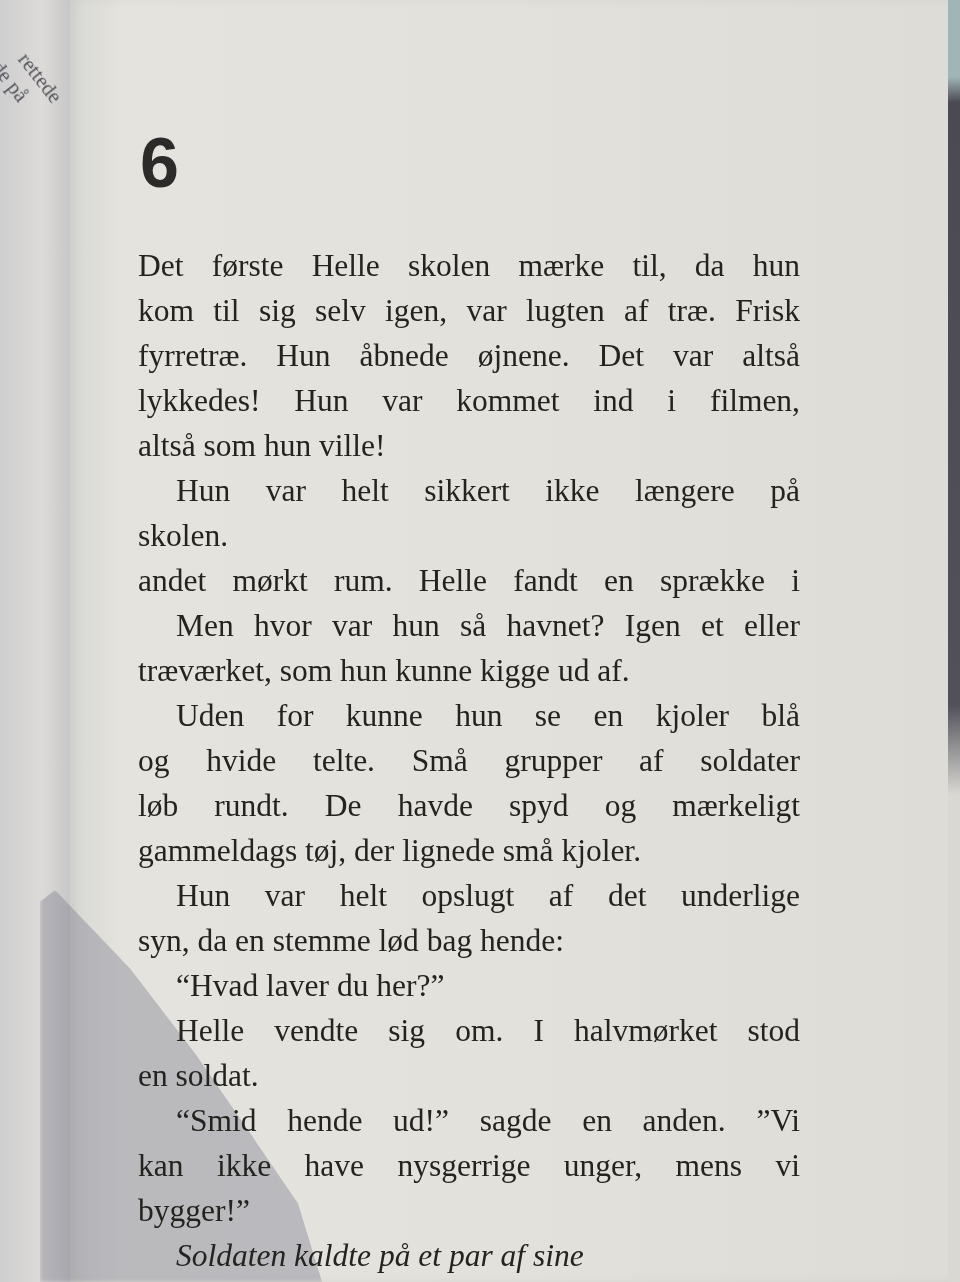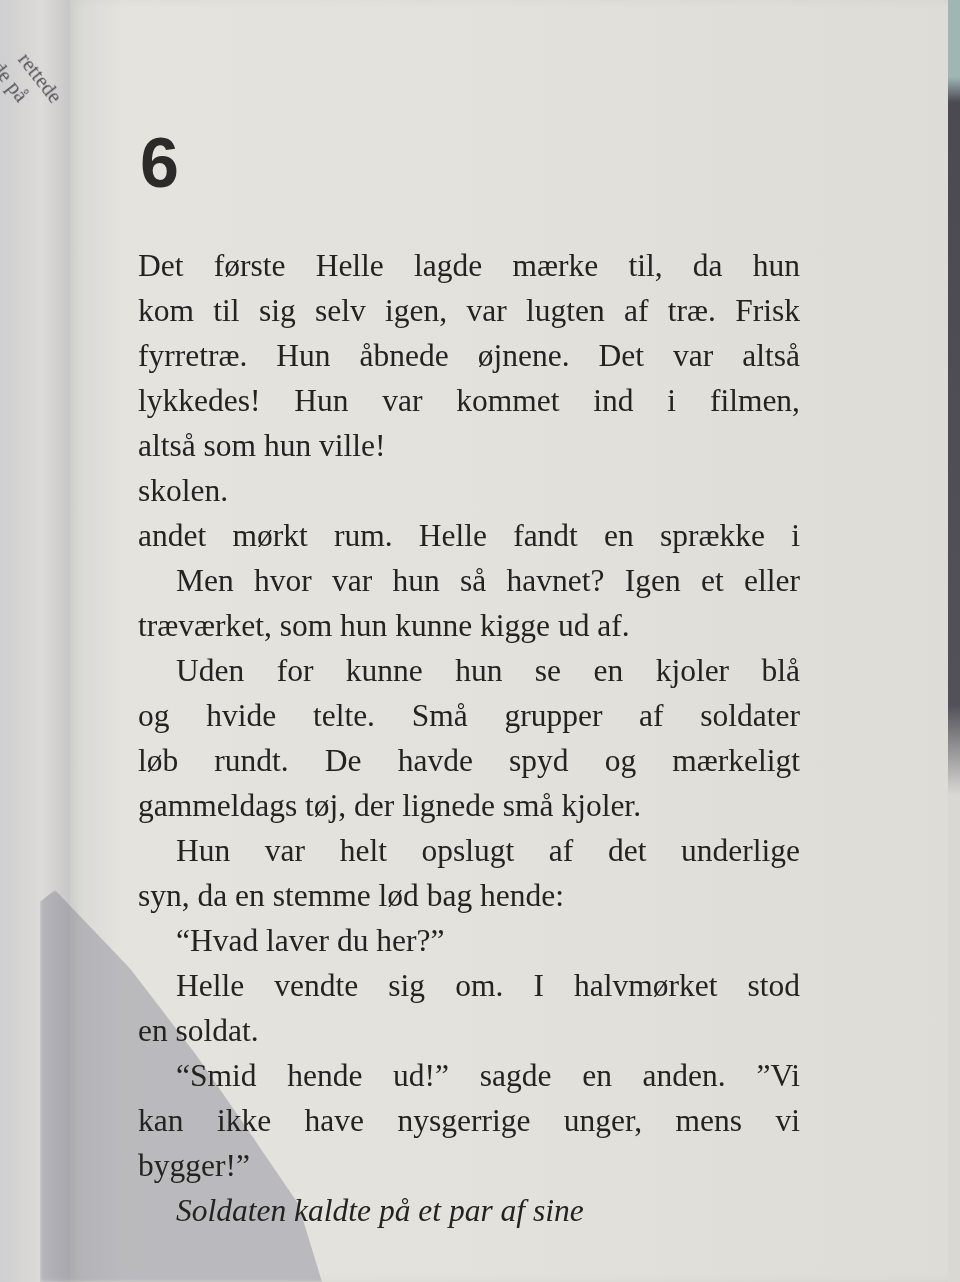--- a/index.html
+++ b/index.html
@@ -58,27 +58,28 @@
 </div>
 
 <div class="page"></div>
 <div class="shadow"></div>
 <div class="right-edge"></div>
 
 <div class="chapter-number">6</div>
 
 <div class="body-text" id="body-text">
     <div class="para">
-      <span class="line">Det første Helle lagde mærke til, da hun</span>
+      <span class="line">Det første Helle skolen mærke til, da hun</span>
       <span class="line">kom til sig selv igen, var lugten af træ. Frisk</span>
       <span class="line">fyrretræ. Hun åbnede øjnene. Det var altså</span>
       <span class="line">lykkedes! Hun var kommet ind i filmen,</span>
       <span class="line last">altså som hun ville!</span>
     </div>
     <div class="para">
+      <span class="line" style="padding-left: 38px;">Hun var helt sikkert ikke længere på</span>
       <span class="line last">skolen.</span>
     </div>
     <div class="para">
       <span class="line">andet mørkt rum. Helle fandt en sprække i</span>
       <span class="line" style="padding-left: 38px;">Men hvor var hun så havnet? Igen et eller</span>
       <span class="line last">træværket, som hun kunne kigge ud af.</span>
     </div>
     <div class="para">
       <span class="line" style="padding-left: 38px;">Uden for kunne hun se en kjoler blå</span>
       <span class="line">og hvide telte. Små grupper af soldater</span>

